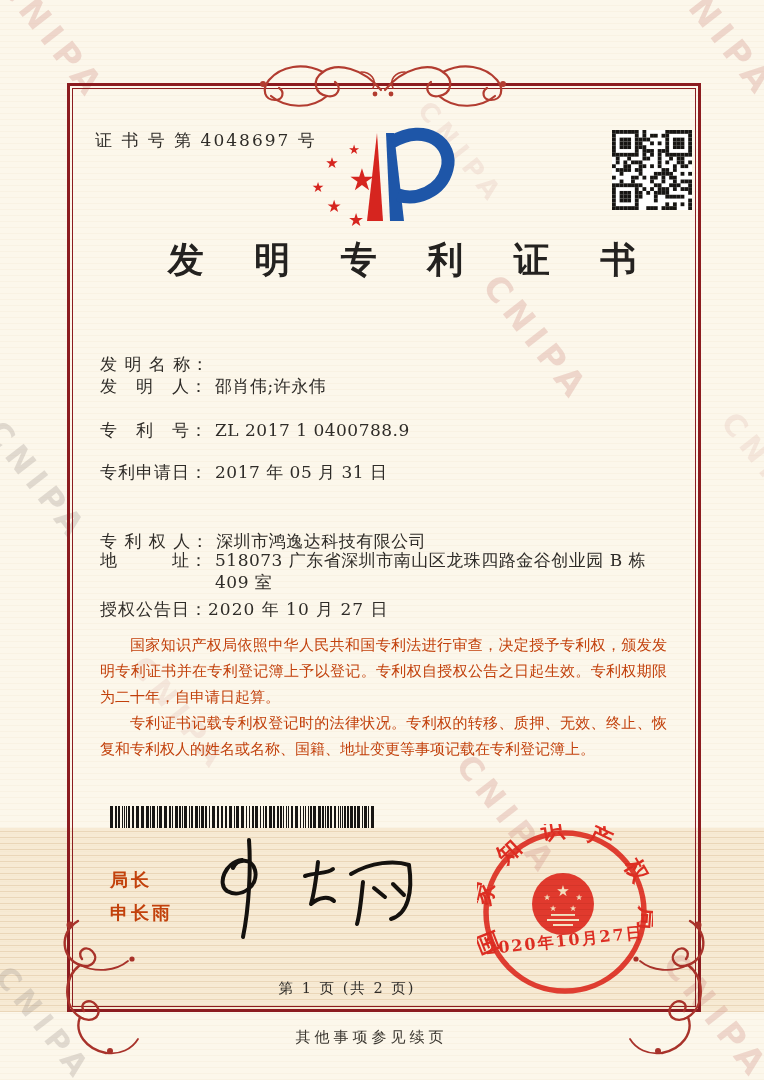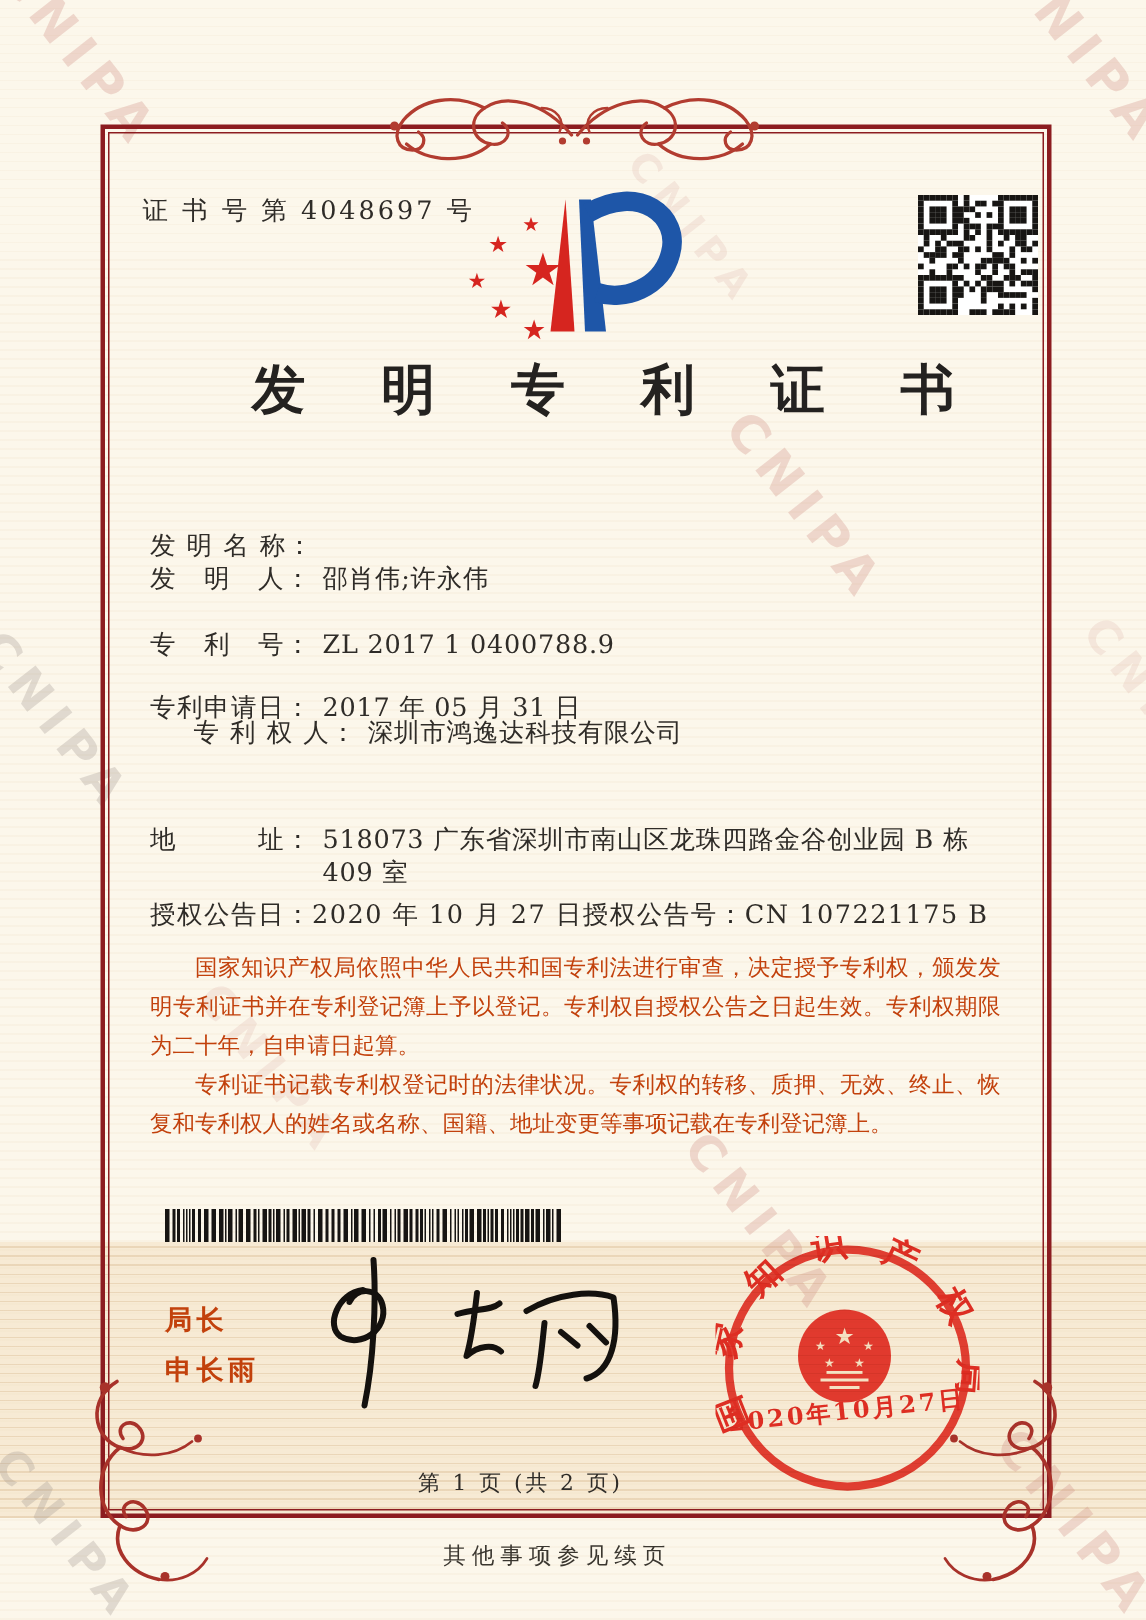--- a/index.html
+++ b/index.html
@@ -374,32 +374,31 @@
   <span class="val">邵肖伟;许永伟</span>
 </div>
 <div class="abs row" style="top:419px;align-items:flex-end;">
   <span class="lbl">专　利　号：</span>
   <span class="val">ZL 2017 1 0400788.9</span>
 </div>
 <div class="abs row" style="top:461px;">
   <span class="lbl">专利申请日：</span>
   <span class="val">2017 年 05 月 31 日</span>
 </div>
-<div class="abs row" style="top:478px;margin-left:29px;">
+<div class="abs row" style="top:530px;">
   <span class="lbl">专 利 权 人：</span>
   <span class="val">深圳市鸿逸达科技有限公司</span>
 </div>
 <div class="abs row" style="top:549px;">
   <span class="lbl">地　　　址：</span>
   <span class="val addr">518073 广东省深圳市南山区龙珠四路金谷创业园 B 栋 409 室</span>
 </div>
 
 <div class="abs grant" style="top:598px;">
   <span class="pair1"><span>授权公告日：</span><span>2020 年 10 月 27 日</span></span>
-  <span class="pair2"><span>授权公告号：</span><span>CN 107221175 B</span></span>
 </div>
 
 <div class="abs paras">
   <p>国家知识产权局依照中华人民共和国专利法进行审查，决定授予专利权，颁发发明专利证书并在专利登记簿上予以登记。专利权自授权公告之日起生效。专利权期限为二十年，自申请日起算。</p>
   <p>专利证书记载专利权登记时的法律状况。专利权的转移、质押、无效、终止、恢复和专利权人的姓名或名称、国籍、地址变更等事项记载在专利登记簿上。</p>
 </div>
 
 <svg class="abs barcode" id="barcode" width="266" height="22" viewBox="0 0 266 22">
     <rect x="0" y="0" width="3" height="22" fill="#171513"></rect>
     <rect x="5" y="0" width="2" height="22" fill="#171513"></rect>

